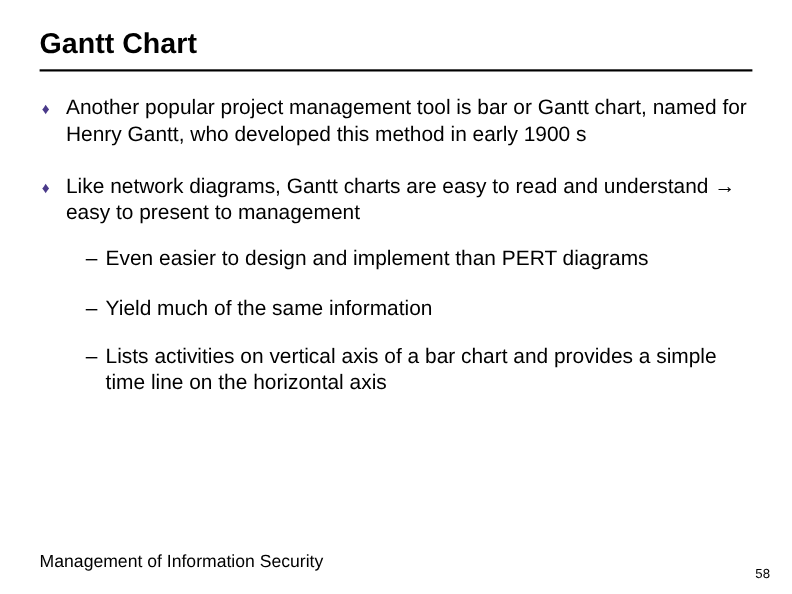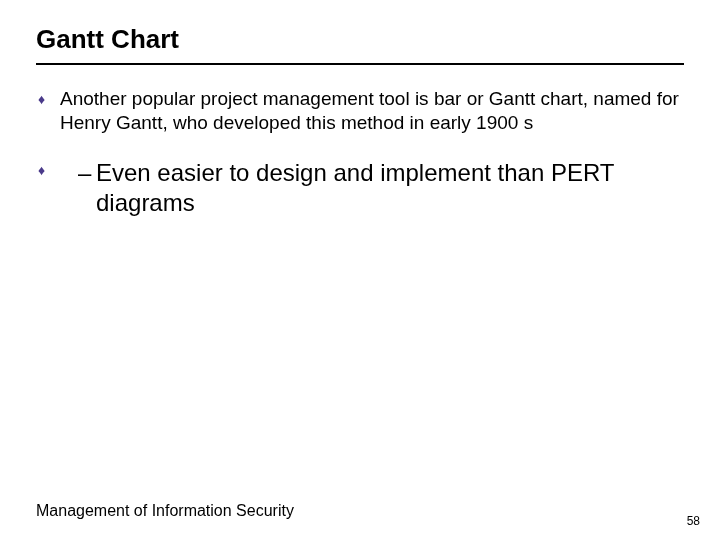--- a/index.html
+++ b/index.html
@@ -48,21 +48,21 @@
     line-height: 24px;
   }
   .sub {
     list-style: none;
     padding: 0;
     margin: 18px 0 0 18px;
   }
   .sub > li {
     position: relative;
     padding-left: 18px;
-    font-size: 24px;
+    font-size: 19px;
     line-height: 1.28;
     margin-bottom: 20px;
   }
   .sub > li::before {
     content: "–";
     position: absolute;
     left: 0;
     top: 0;
   }
   .arrow {
@@ -86,23 +86,30 @@
 <body>
 
 <div class="slide">
   <h1 class="title">Gantt Chart</h1>
   <hr class="rule">
   <ul class="bullets">
     <li>
       <span>Another popular project management tool is bar or Gantt chart, named for Henry Gantt, who developed this method in early 1900 s</span>
     </li>
     <li>
+      <span class="arrow">Like network diagrams, Gantt charts are easy to read and understand → easy to present to management</span>
       <ul class="sub">
         <li>
           <span>Even easier to design and implement than PERT diagrams</span>
+        </li>
+        <li>
+          <span>Yield much of the same information</span>
+        </li>
+        <li>
+          <span>Lists activities on vertical axis of a bar chart and provides a simple time line on the horizontal axis</span>
         </li>
       </ul>
     </li>
   </ul>
 </div>
 
 <div class="footer-left">Management of Information Security</div>
 <div class="footer-right">58</div>
 
 </body></html>

